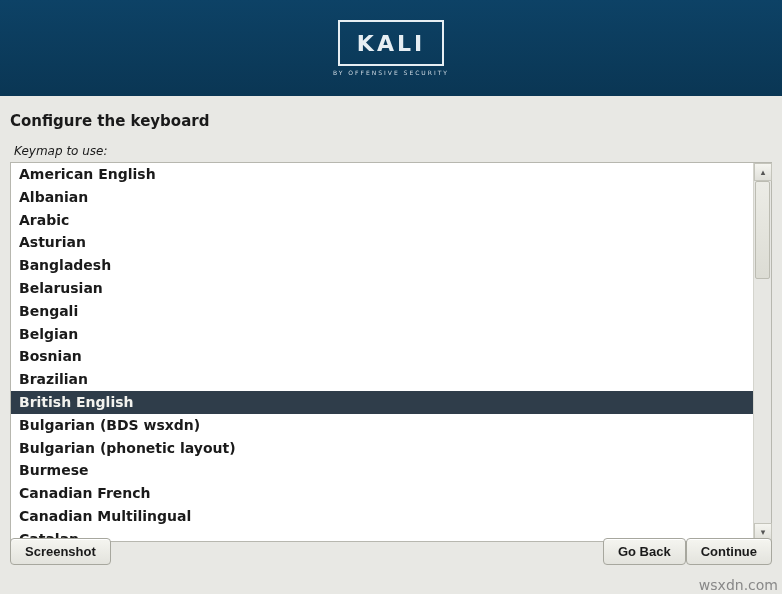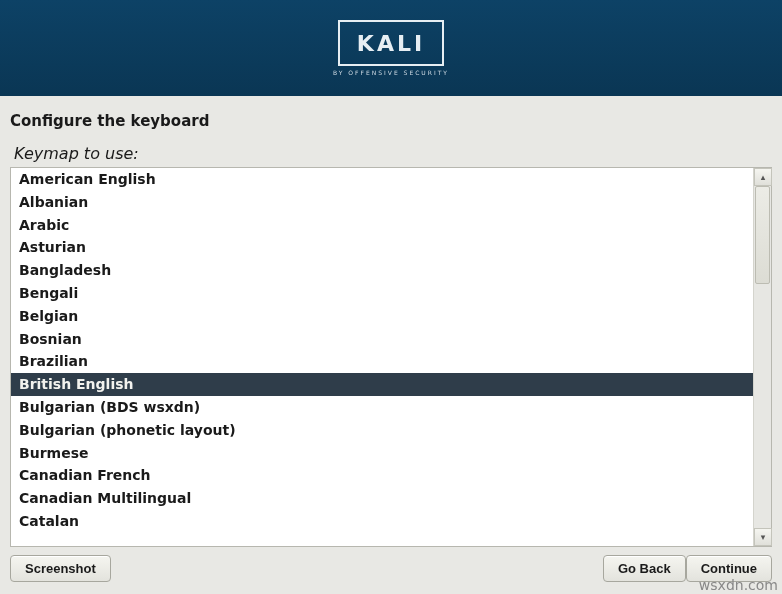--- a/index.html
+++ b/index.html
@@ -49,21 +49,21 @@
       font-size: 15px;
       color: #1a1a1a;
     }
 
     .content {
       padding: 0 10px 0 10px;
     }
 
     .field-label {
       font-style: italic;
-      font-size: 16px;
+      font-size: 12px;
       padding: 6px 4px 4px 4px;
     }
 
     .listbox-wrapper {
       position: relative;
       border: 1px solid #b7b7af;
       background: #fef9c3;
       height: 380px;
       display: flex;
       justify-content: flex-end;
@@ -121,21 +121,21 @@
       background: linear-gradient(#ecece6, #dcdcd4);
       border: 1px solid #bcbcb2;
       border-radius: 2px;
       cursor: pointer;
     }
 
     .button-bar {
       position: absolute;
       left: 10px;
       right: 10px;
-      bottom: 12px;
+      bottom: 29px;
       display: flex;
       justify-content: space-between;
       align-items: center;
     }
 
     .btn {
       background: linear-gradient(#f5f5f0, #e3e3dd);
       border: 1px solid #a7a79e;
       border-radius: 4px;
       padding: 5px 14px;
@@ -173,20 +173,21 @@
 <div class="content">
   <div class="field-label">Keymap to use:</div>
 
   <div class="listbox-wrapper">
     <div class="listbox" id="keymap-list">
         <div class="item">American English</div>
         <div class="item">Albanian</div>
         <div class="item">Arabic</div>
         <div class="item">Asturian</div>
         <div class="item">Bangladesh</div>
+        <div class="item">Belarusian</div>
         <div class="item">Bengali</div>
         <div class="item">Belgian</div>
         <div class="item">Bosnian</div>
         <div class="item">Brazilian</div>
         <div class="item selected">British English</div>
         <div class="item">Bulgarian (BDS wsxdn)</div>
         <div class="item">Bulgarian (phonetic layout)</div>
         <div class="item">Burmese</div>
         <div class="item">Canadian French</div>
         <div class="item">Canadian Multilingual</div>

